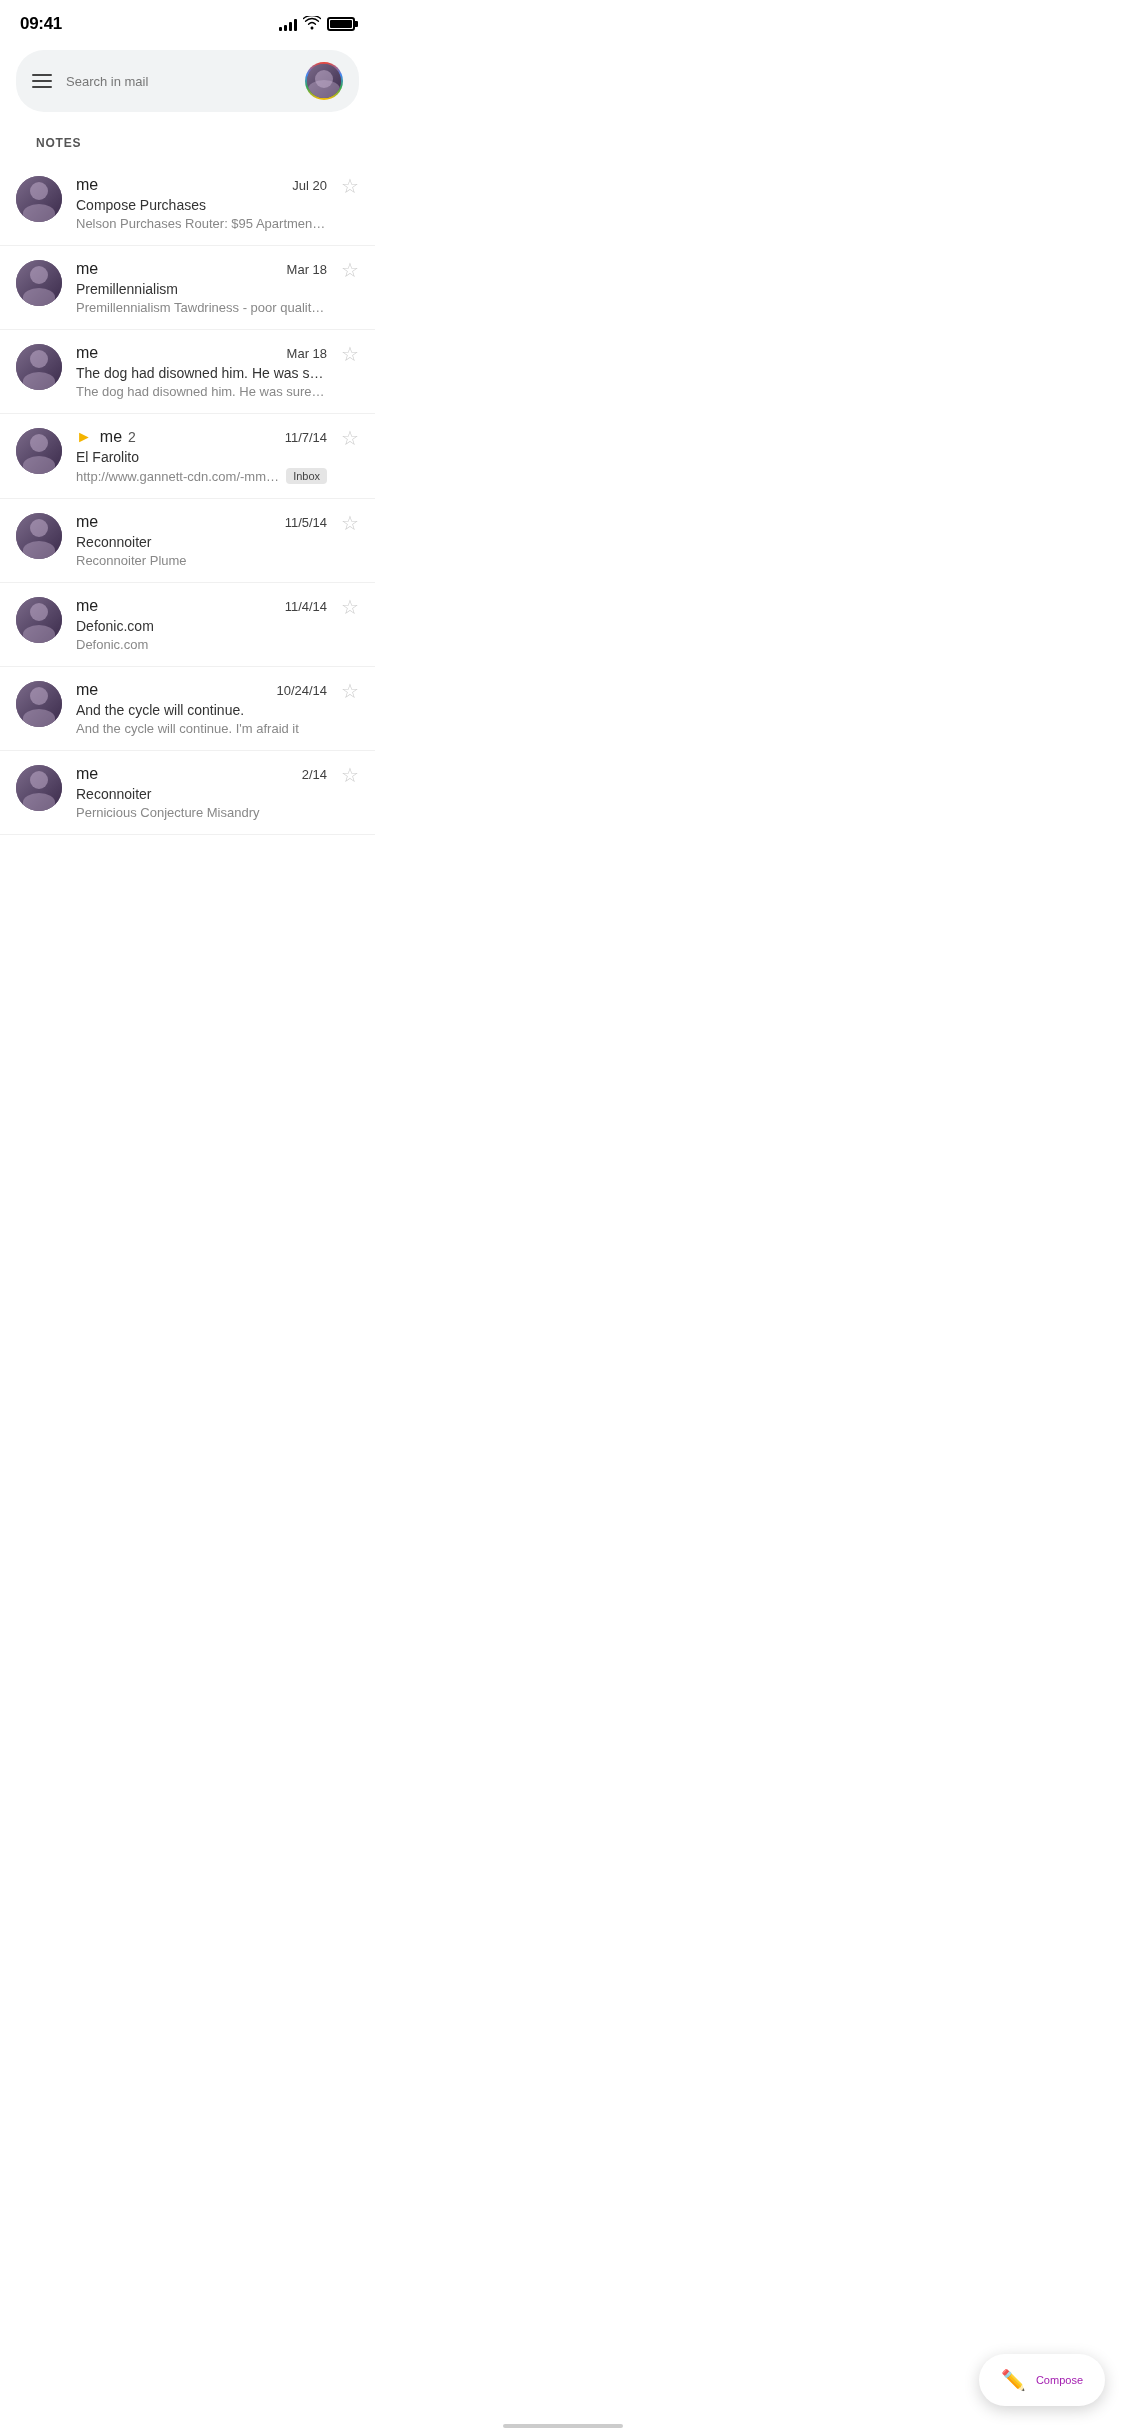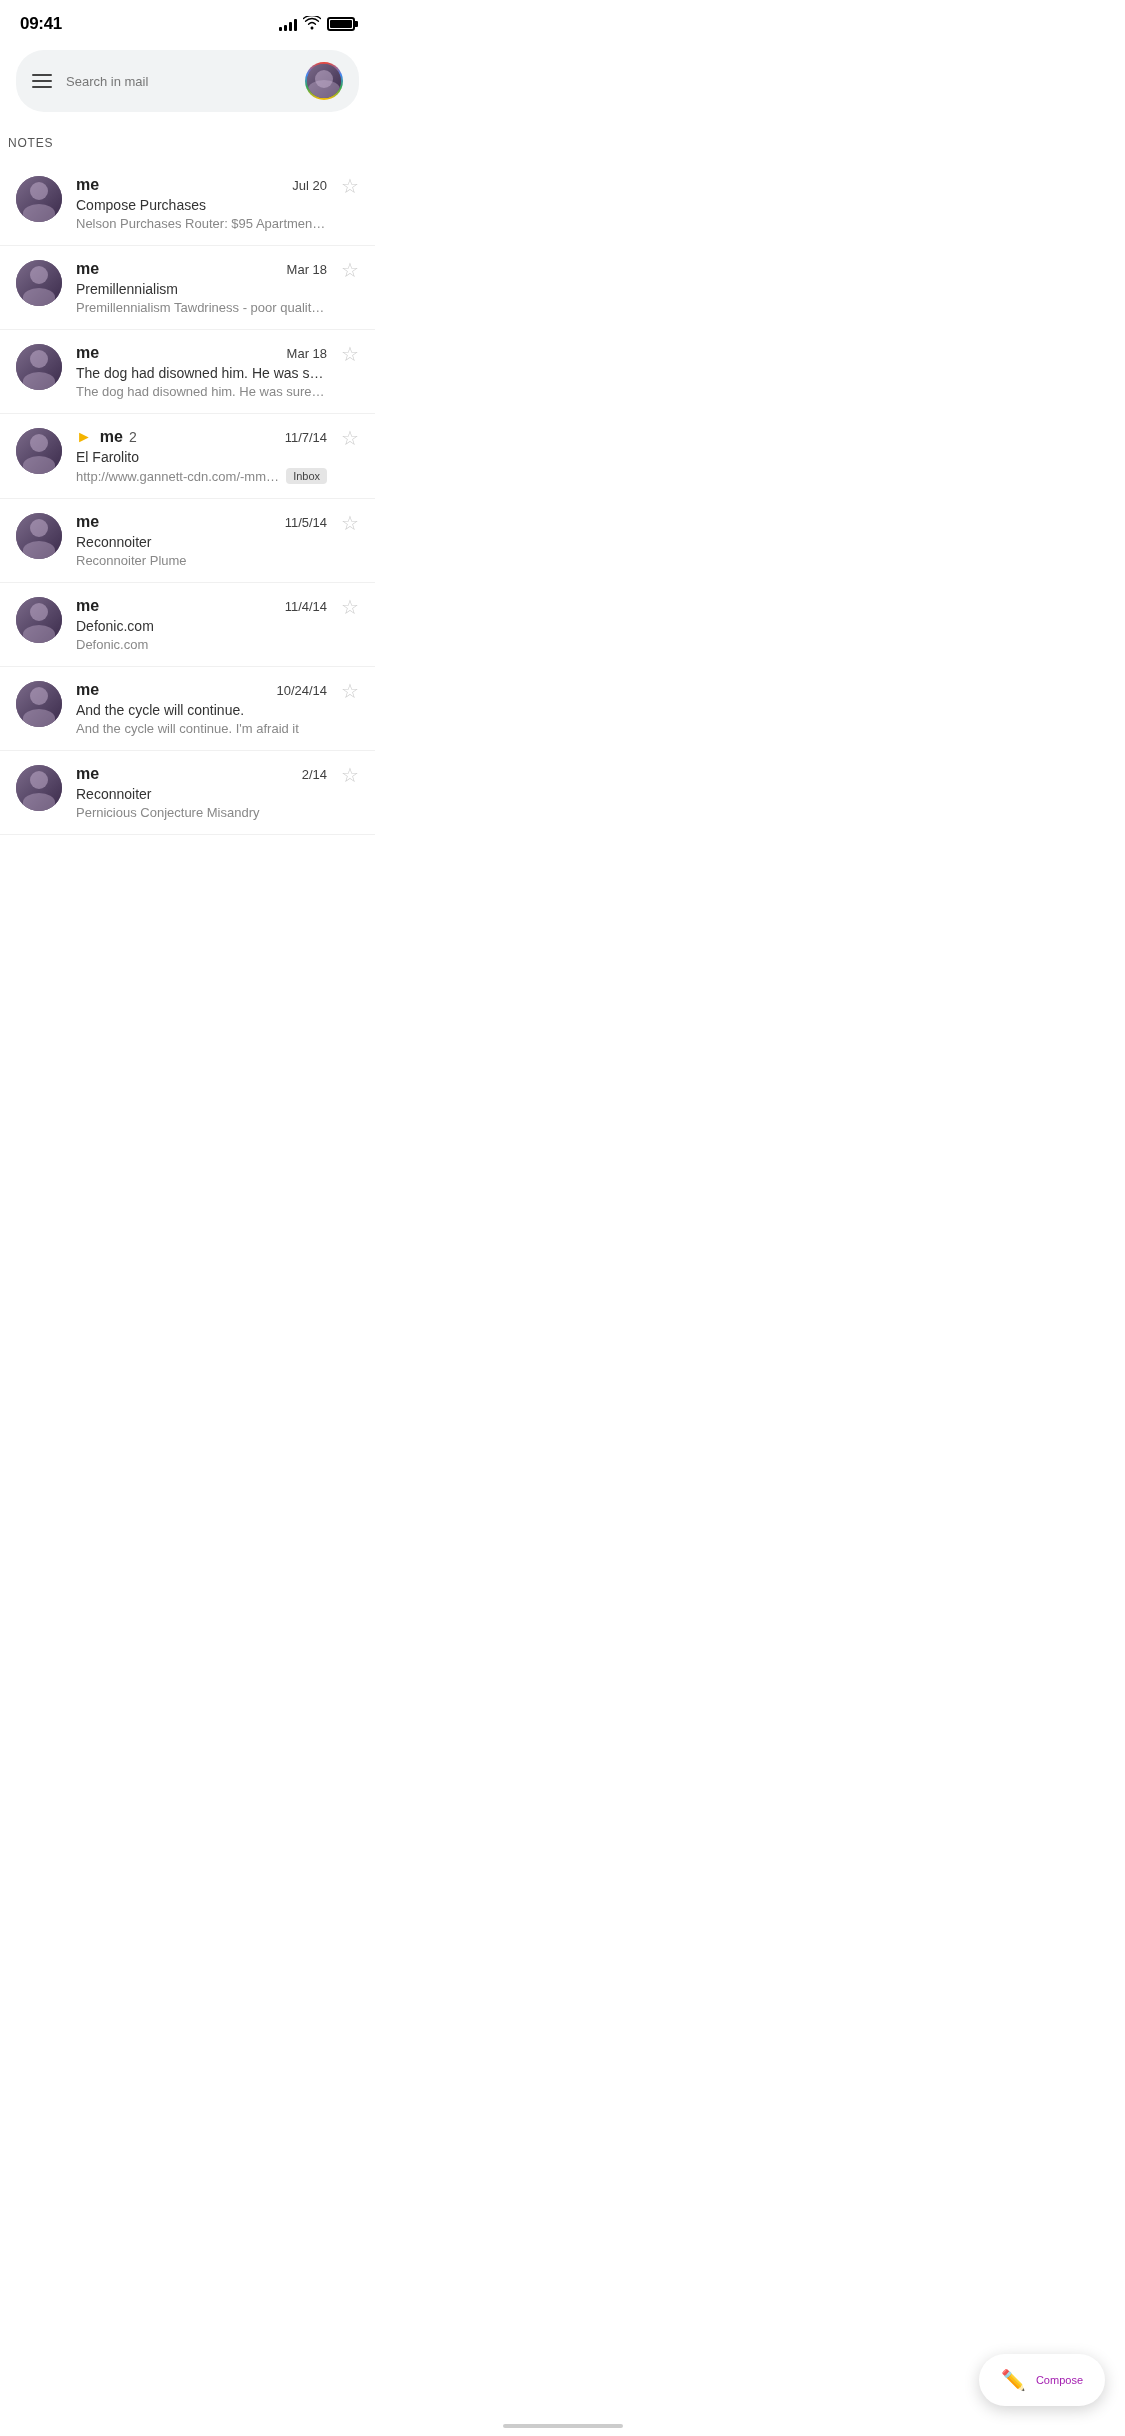--- a/index.html
+++ b/index.html
@@ -122,23 +122,23 @@
       overflow: hidden;
       display: flex;
       align-items: center;
       justify-content: center;
       font-size: 16px;
       color: #fff;
     }
 
     
     .section-label {
-      padding: 8px 8px 12px;
+      padding: 8px 36px 12px;
       font-size: 12px;
-      font-weight: 400;
+      font-weight: 700;
       color: #555;
       letter-spacing: 0.8px;
     }
 
     
     .email-list {
       flex: 1;
     }
     .email-item {
       display: flex;
@@ -199,21 +199,21 @@
       align-items: center;
       margin-bottom: 3px;
     }
     .email-sender-row {
       display: flex;
       align-items: center;
       gap: 6px;
     }
     .email-sender {
       font-size: 16px;
-      font-weight: 700;
+      font-weight: 400;
       color: #222;
     }
     .email-count {
       font-size: 14px;
       color: #555;
     }
     .email-date {
       font-size: 13px;
       color: #404040;
       flex-shrink: 0;

